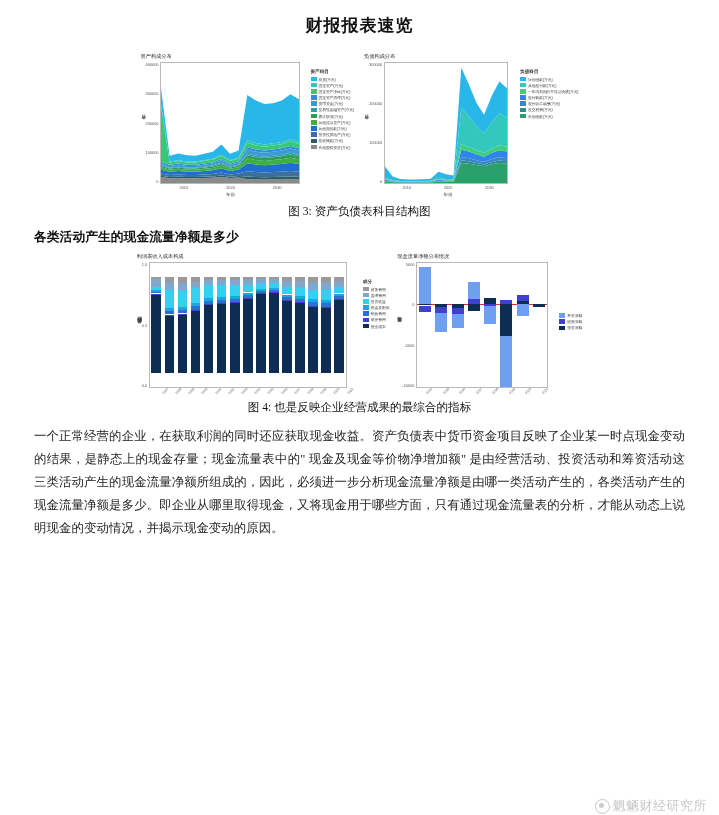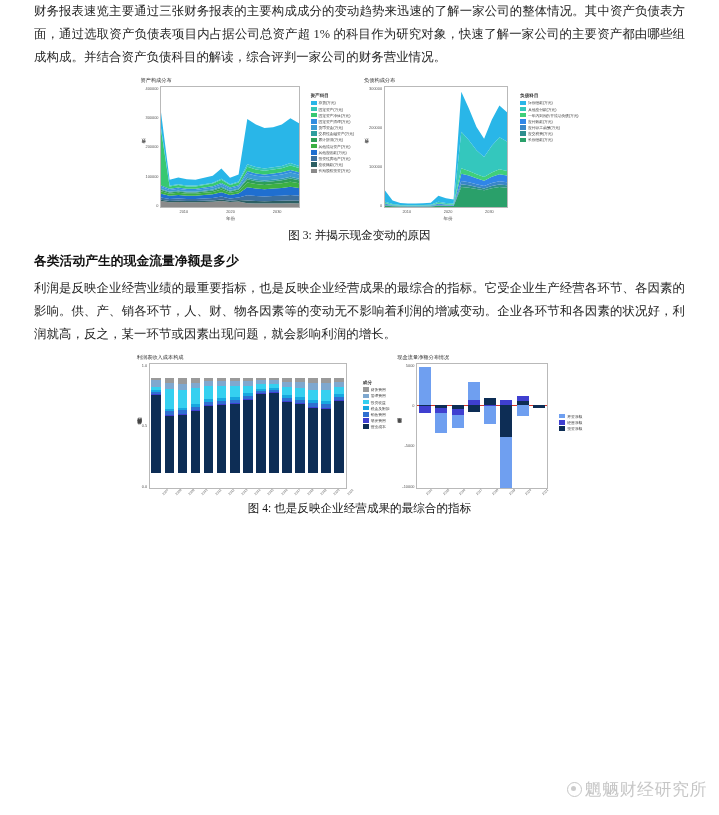--- a/index.html
+++ b/index.html
@@ -165,33 +165,33 @@
   }
   .watermark-mark::after {
     content: "";
     position: absolute;
     left: 3px; top: 3px;
     width: 5px; height: 5px;
     border-radius: 50%;
     background: #888;
   }
   .watermark-text {
-    font-size: 17px;
+    font-size: 13px;
     color: #7a7a7a;
     font-family: "Liberation Serif", "DejaVu Serif", serif;
     letter-spacing: 0.5px;
   }
 </style>
 </head>
 <body>
 
 <div class="page">
 
-
-  <p class="body-text">财务报表速览主要通过三张财务报表的主要构成成分的变动趋势来迅速的了解一家公司的整体情况。其中资产负债表方面，通过选取资产负债表项目内占据公司总资产超 1% 的科目作为研究对象，快速了解一家公司的主要资产都由哪些组成构成。并结合资产负债科目的解读，综合评判一家公司的财务营业情况。</p>
+  <h1 class="doc-title">财报报表速览</h1>
+
 
   <div class="figure-block">
 
     <div class="chart-panel">
       <div class="chart-title">资产构成分布</div>
       <div class="plot-flex">
         <div class="yaxis-label">数值</div>
         <div class="ytick-col" id="yt-assets" style="height:122px;">
             <div>400000</div>
             <div>300000</div>
@@ -331,24 +331,23 @@
           </div>
           <div class="legend-item">
             <span class="legend-swatch" style="background: rgb(42, 160, 106);"></span>
             <span class="legend-label">长期借款(万元)</span>
           </div>
         </div>
     </div>
 
   </div>
 
-  <div class="figure-caption">图 3: 并揭示现金变动的原因</div>
+  <div class="figure-caption">图 3: 资产负债表科目结构图</div>
 
   <h2 class="section-heading">各类活动产生的现金流量净额是多少</h2>
-  <p class="body-text">利润是反映企业经营业绩的最重要指标，也是反映企业经营成果的最综合的指标。它受企业生产经营各环节、各因素的影响。供、产、销各环节，人、财、物各因素等的变动无不影响着利润的增减变动。企业各环节和各因素的状况好，利润就高，反之，某一环节或因素出现问题，就会影响利润的增长。</p>
 
   <div class="figure-block" style="gap:2px;">
 
     <div class="chart-panel">
       <div class="chart-title">利润表收入成本构成</div>
       <div class="plot-flex">
         <div class="yaxis-label">占公司总收入比例及其他成分</div>
         <div class="ytick-col" id="yt-income" style="height:126px;">
             <div>1.0</div>
             <div>0.5</div>
@@ -575,19 +574,20 @@
             <span class="legend-swatch" style="background: rgb(13, 45, 85);"></span>
             <span class="legend-label">投资净额</span>
           </div>
         </div>
     </div>
 
   </div>
 
   <div class="figure-caption">图 4: 也是反映企业经营成果的最综合的指标</div>
 
+  <p class="body-text">一个正常经营的企业，在获取利润的同时还应获取现金收益。资产负债表中货币资金项目反映了企业某一时点现金变动的结果，是静态上的现金存量；现金流量表中的" 现金及现金等价物净增加额" 是由经营活动、投资活动和筹资活动这三类活动产生的现金流量净额所组成的，因此，必须进一步分析现金流量净额是由哪一类活动产生的，各类活动产生的现金流量净额是多少。即企业从哪里取得现金，又将现金用于哪些方面，只有通过现金流量表的分析，才能从动态上说明现金的变动情况，并揭示现金变动的原因。</p>
 
   <div class="watermark">
     <div class="watermark-mark"></div>
     <div class="watermark-text">魍魉财经研究所</div>
   </div>
 
 </div>
 
 </body></html>

